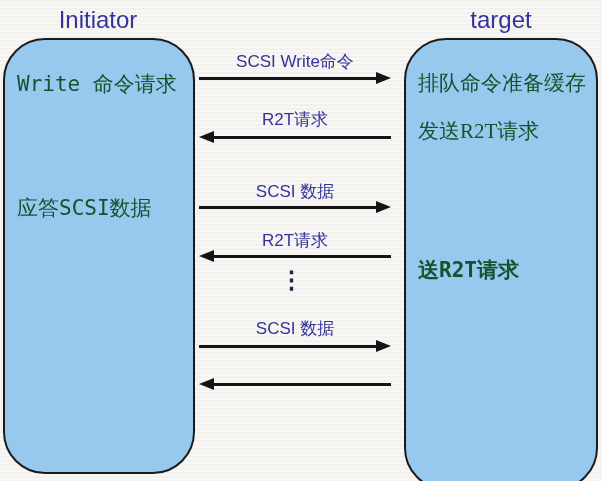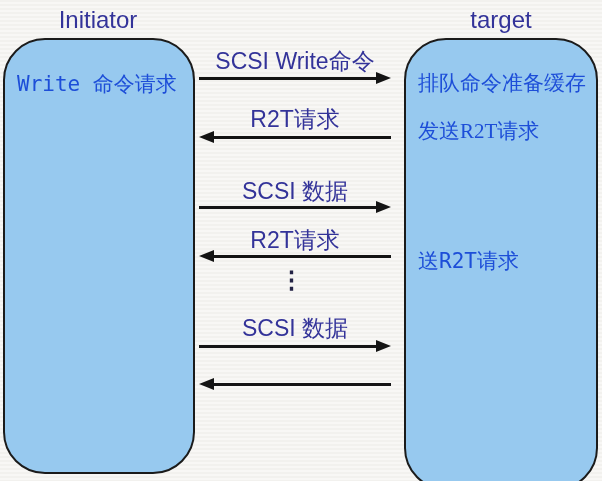--- a/index.html
+++ b/index.html
@@ -28,35 +28,35 @@
     position:absolute;
     background:#97c9ef;
     border:2px solid #1b1b1b;
     border-radius:42px;
   }
   .box.left  { left:3px;   top:38px; width:192px; height:436px; }
   .box.right { left:404px; top:38px; width:194px; height:452px; }
 
   .step {
     position:absolute; left:12px;
-    color:#1d4ed8;
+    color:#14532d;
     font-family:"DejaVu Sans Mono","Liberation Mono",monospace;
     font-size:21px; line-height:24px; white-space:nowrap;
   }
   .box.left  .s0 { top:32px; }
   .box.left  .s1 { top:156px; }
   .box.right .s0 { top:31px; }
   .box.right .s1 { top:79px;font-family:Liberation Serif, serif; }
-  .box.right .s2 { top:209px; }
+  .box.right .s2 { top:218px;font-weight:bold; }
   .box.right .s3 { top:335px; }
 
   
   .msg-label {
     position:absolute; left:199px; width:192px;
-    text-align:center; font-size:23px; line-height:19px;
+    text-align:center; font-size:17px; line-height:19px;
     color:#333399; white-space:nowrap;
   }
   .ml1 { top:52px; }
   .ml2 { top:110px; }
   .ml3 { top:182px; }
   .ml4 { top:231px; }
   .ml6 { top:319px; }
   .ml7 { top:357px; }
 
   
@@ -94,20 +94,21 @@
 </head>
 <body>
 
 <div class="canvas">
 
   <div class="header target">target</div>
   <div class="header initiator">Initiator</div>
 
   <div class="box left">
     <div class="step s0">Write 命令请求</div>
+    <div class="step s1">应答SCSI数据</div>
   </div>
 
   <div class="box right">
     <div class="step s0">排队命令准备缓存</div>
     <div class="step s1">发送R2T请求</div>
     <div class="step s2">送R2T请求</div>
   </div>
 
   <div class="msg-label ml1">SCSI Write命令</div>
   <div class="arrow right a1">

